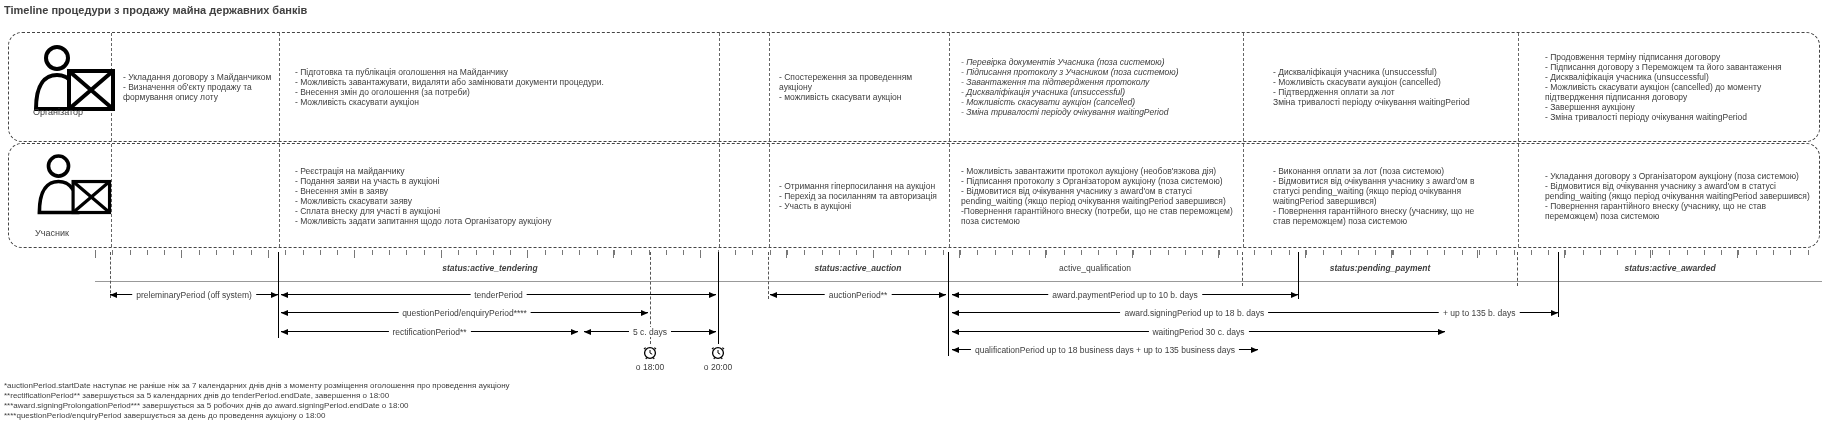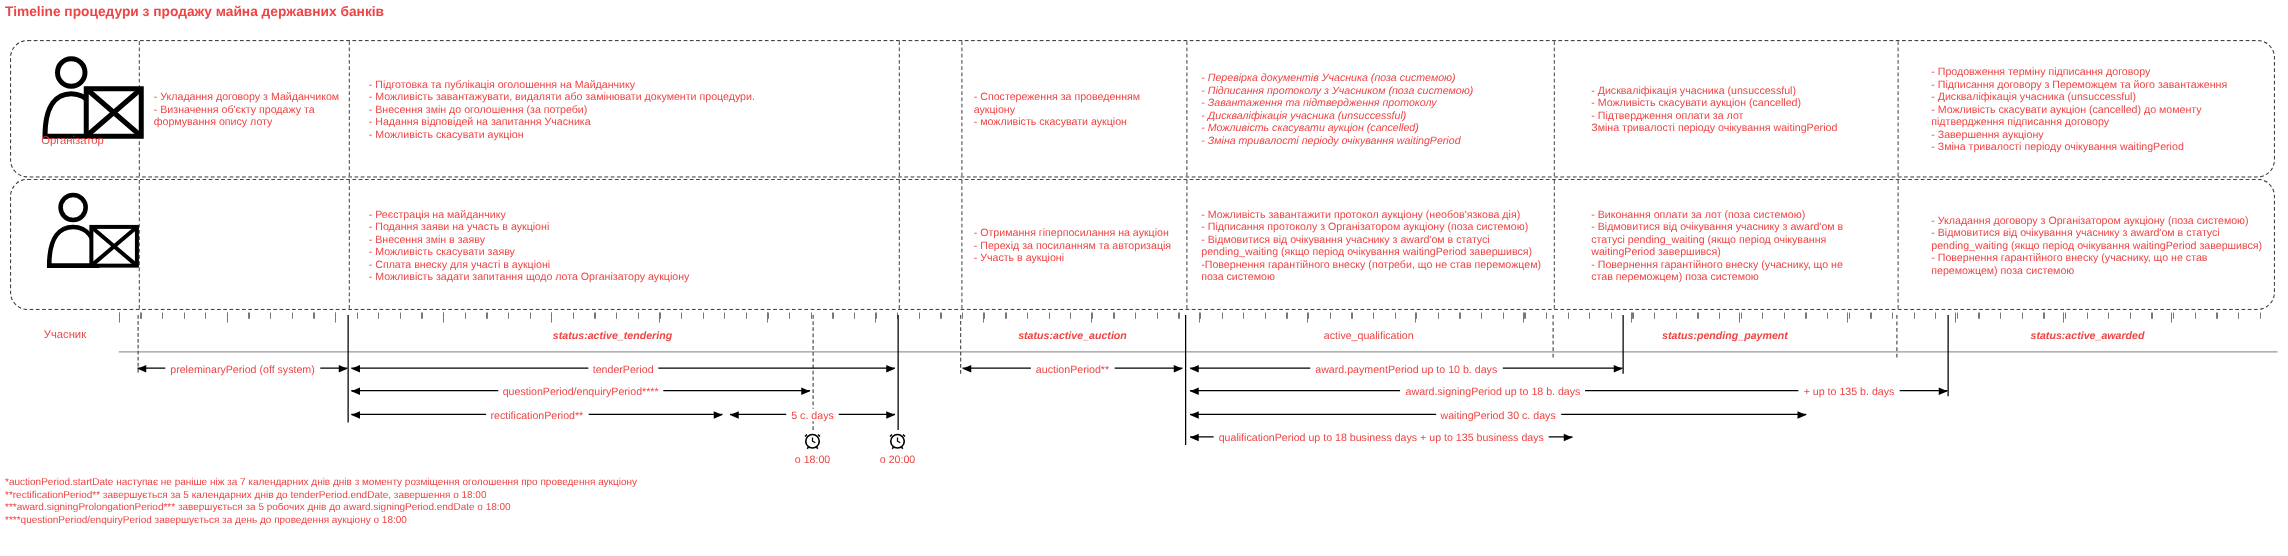--- a/index.html
+++ b/index.html
@@ -1,17 +1,17 @@
 <!DOCTYPE html>
 <html><head>
 <meta charset="utf-8">
 <style>
   html,body{margin:0;padding:0;background:#fff;}
   .canvas{position:relative;width:1830px;height:445px;background:#fff;
-          font-family:"Liberation Sans",sans-serif;color:#ef4444;overflow:hidden;}
+          font-family:"Liberation Sans",sans-serif;color:#404040;overflow:hidden;}
   .title{position:absolute;left:4px;top:4px;font-size:11px;font-weight:bold;}
 
   
   .frame{position:absolute;left:8px;width:1812px;border:1.4px dashed #444;border-radius:14px;box-sizing:border-box;}
   .sep{position:absolute;top:0;bottom:0;width:0;border-left:1px dashed #666;}
   .actor-label{position:absolute;font-size:9px;}
   .actor-icon{position:absolute;}
 
   .cell{position:absolute;top:0;bottom:0;display:flex;flex-direction:column;justify-content:center;
         font-size:8.5px;line-height:10px;}
@@ -71,21 +71,20 @@
     <div class="actor-label" style="left:24px;top:74px;">Організатор</div>
 
     <div class="cell" style="left:114px;width:150px;">
         <div class="li">- Укладання договору з Майданчиком</div>
         <div class="li">- Визначення об'єкту продажу та формування опису лоту</div>
       </div>
     <div class="cell" style="left:286px;width:410px;">
         <div class="li">- Підготовка та публікація оголошення на Майданчику</div>
         <div class="li">- Можливість завантажувати, видаляти або замінювати документи процедури.</div>
         <div class="li">- Внесення змін до оголошення (за потреби)</div>
-        <div class="li">- Надання відповідей на запитання Учасника</div>
         <div class="li">- Можливість скасувати аукціон</div>
       </div>
     <div class="cell" style="left:770px;width:165px;">
         <div class="li">- Спостереження за проведенням аукціону</div>
         <div class="li">- можливість скасувати аукціон</div>
       </div>
     <div class="cell" style="left:952px;width:275px;font-style:italic;">
         <div class="li">- Перевірка документів Учасника (поза системою)</div>
         <div class="li">- Підписання протоколу з Учасником (поза системою)</div>
         <div class="li">- Завантаження та підтвердження протоколу</div>
@@ -119,21 +118,21 @@
     <div class="sep" style="left:1509px;"></div>
 
     <div class="actor-icon" style="left:24px;top:8px;">
       <svg width="82" height="70" viewBox="0 0 90 76">
         <circle cx="28" cy="15" r="11" fill="#fff" stroke="#000" stroke-width="4"></circle>
         <path d="M7 66 C7 40 17 32 28 32 C39 32 49 40 49 66 Z" fill="#fff" stroke="#000" stroke-width="4"></path>
         <rect x="44" y="32" width="40" height="34" fill="#fff" stroke="#000" stroke-width="3.5"></rect>
         <path d="M44 32 L84 66 M84 32 L44 66" fill="none" stroke="#000" stroke-width="3.5"></path>
       </svg>
     </div>
-    <div class="actor-label" style="left:26px;top:84px;margin-top:34px;">Учасник</div>
+    <div class="actor-label" style="left:26px;top:84px;">Учасник</div>
 
     <div class="cell" style="left:286px;width:410px;">
         <div class="li">- Реєстрація на майданчику</div>
         <div class="li">- Подання заяви на участь в аукціоні</div>
         <div class="li">- Внесення змін в заяву</div>
         <div class="li">- Можливість скасувати заяву</div>
         <div class="li">- Сплата внеску для участі в аукціоні</div>
         <div class="li">- Можливість задати запитання щодо лота Організатору аукціону</div>
       </div>
     <div class="cell" style="left:770px;width:165px;">

